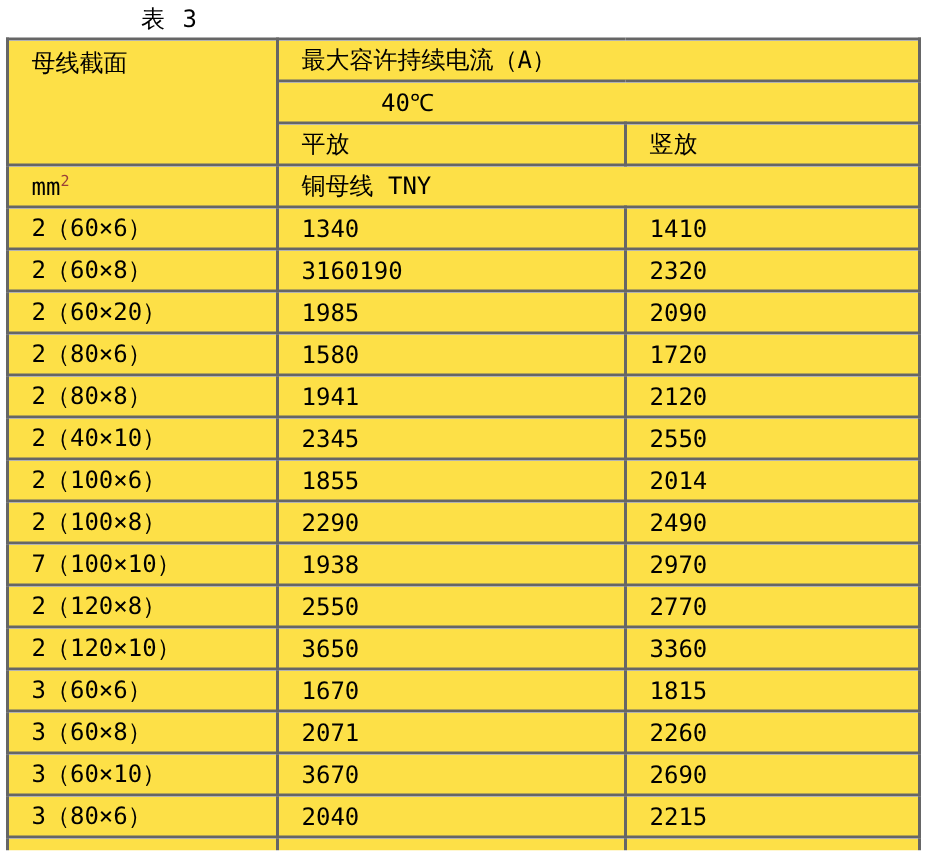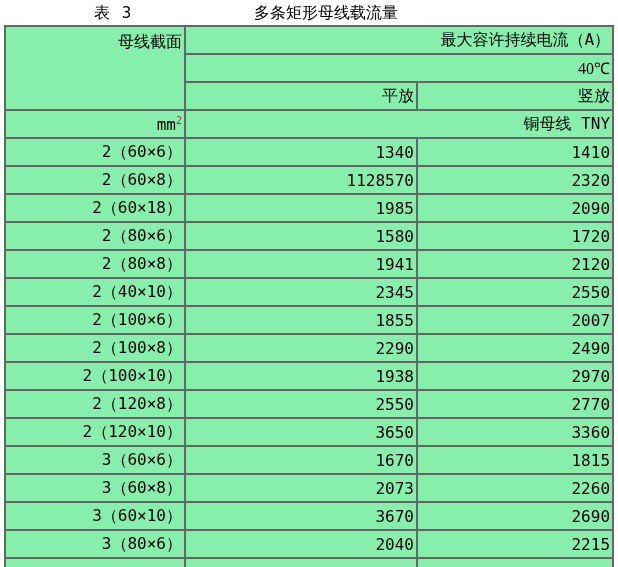--- a/index.html
+++ b/index.html
@@ -25,36 +25,34 @@
   col.c3{width:196px;}
   td{
     border:2px solid #666666;
     height:28px;
     box-sizing:border-box;
     padding:0 2px 0 15px;
     font-size:16px;
     vertical-align:middle;
     white-space:nowrap;
     overflow:hidden;
-    background:#86efac;
-    text-align:right;
+    background:#fde047;
   }
   td.topleft{vertical-align:top;padding-top:5px;}
-  td.temp{padding-left:68px;font-family:Liberation Serif, serif;}
+  td.temp{padding-left:68px;}
   sup.unit-sup{color:#9a4038;font-size:10px;line-height:0;}
   tr.partial td{height:28px;}
 </style>
 </head>
 <body>
 
 <div class="page">
 
   <div class="caption">
     <span class="tbl-label">表 3</span>
-    <span class="tbl-title">多条矩形母线载流量</span>
   </div>
 
   <table class="busbar">
     <colgroup>
       <col class="c1">
         <col class="c2">
         <col class="c3">
     </colgroup>
     <tbody>
       <tr>
@@ -73,25 +71,25 @@
         <td colspan="2">铜母线 TNY</td>
       </tr>
 
       <tr>
         <td>2（60×6）</td>
         <td>1340</td>
         <td>1410</td>
       </tr>
       <tr>
         <td>2（60×8）</td>
-        <td>1128570</td>
+        <td>3160190</td>
         <td>2320</td>
       </tr>
       <tr>
-        <td>2（60×18）</td>
+        <td>2（60×20）</td>
         <td>1985</td>
         <td>2090</td>
       </tr>
       <tr>
         <td>2（80×6）</td>
         <td>1580</td>
         <td>1720</td>
       </tr>
       <tr>
         <td>2（80×8）</td>
@@ -99,50 +97,50 @@
         <td>2120</td>
       </tr>
       <tr>
         <td>2（40×10）</td>
         <td>2345</td>
         <td>2550</td>
       </tr>
       <tr>
         <td>2（100×6）</td>
         <td>1855</td>
-        <td>2007</td>
+        <td>2014</td>
       </tr>
       <tr>
         <td>2（100×8）</td>
         <td>2290</td>
         <td>2490</td>
       </tr>
       <tr>
-        <td>2（100×10）</td>
+        <td>7（100×10）</td>
         <td>1938</td>
         <td>2970</td>
       </tr>
       <tr>
         <td>2（120×8）</td>
         <td>2550</td>
         <td>2770</td>
       </tr>
       <tr>
         <td>2（120×10）</td>
         <td>3650</td>
         <td>3360</td>
       </tr>
       <tr>
         <td>3（60×6）</td>
         <td>1670</td>
         <td>1815</td>
       </tr>
       <tr>
         <td>3（60×8）</td>
-        <td>2073</td>
+        <td>2071</td>
         <td>2260</td>
       </tr>
       <tr>
         <td>3（60×10）</td>
         <td>3670</td>
         <td>2690</td>
       </tr>
       <tr>
         <td>3（80×6）</td>
         <td>2040</td>

